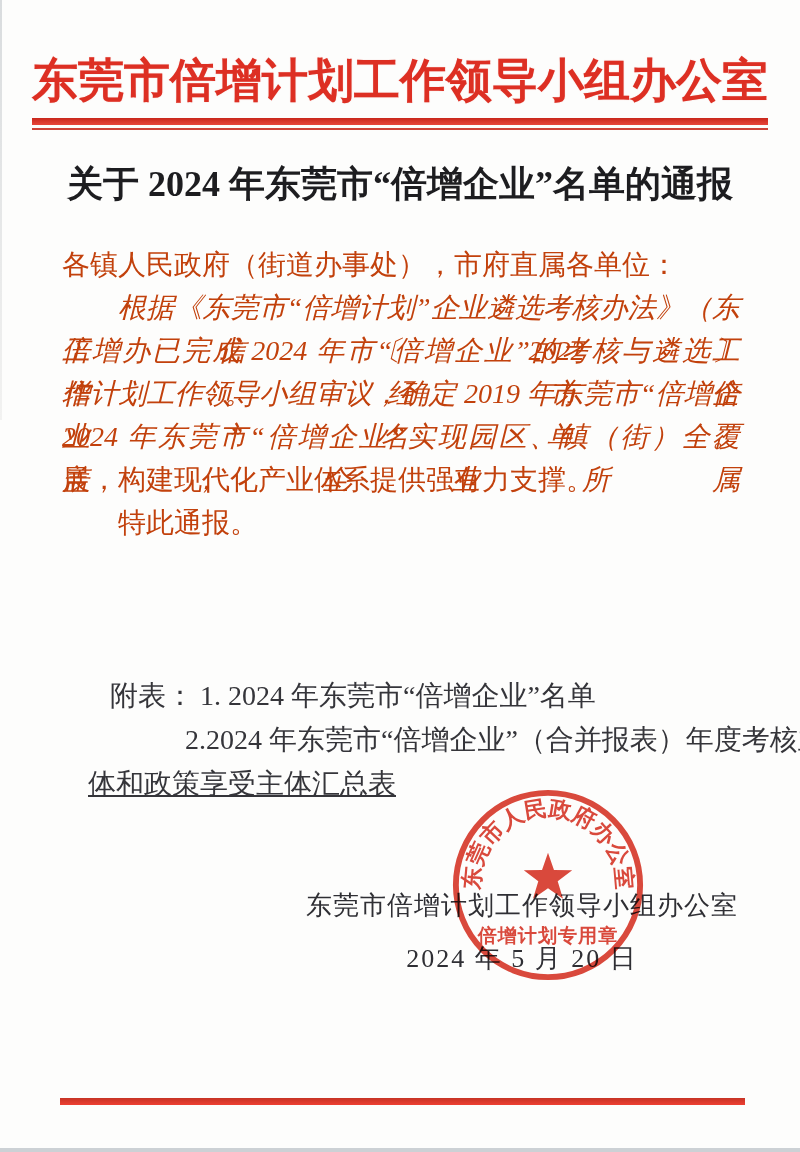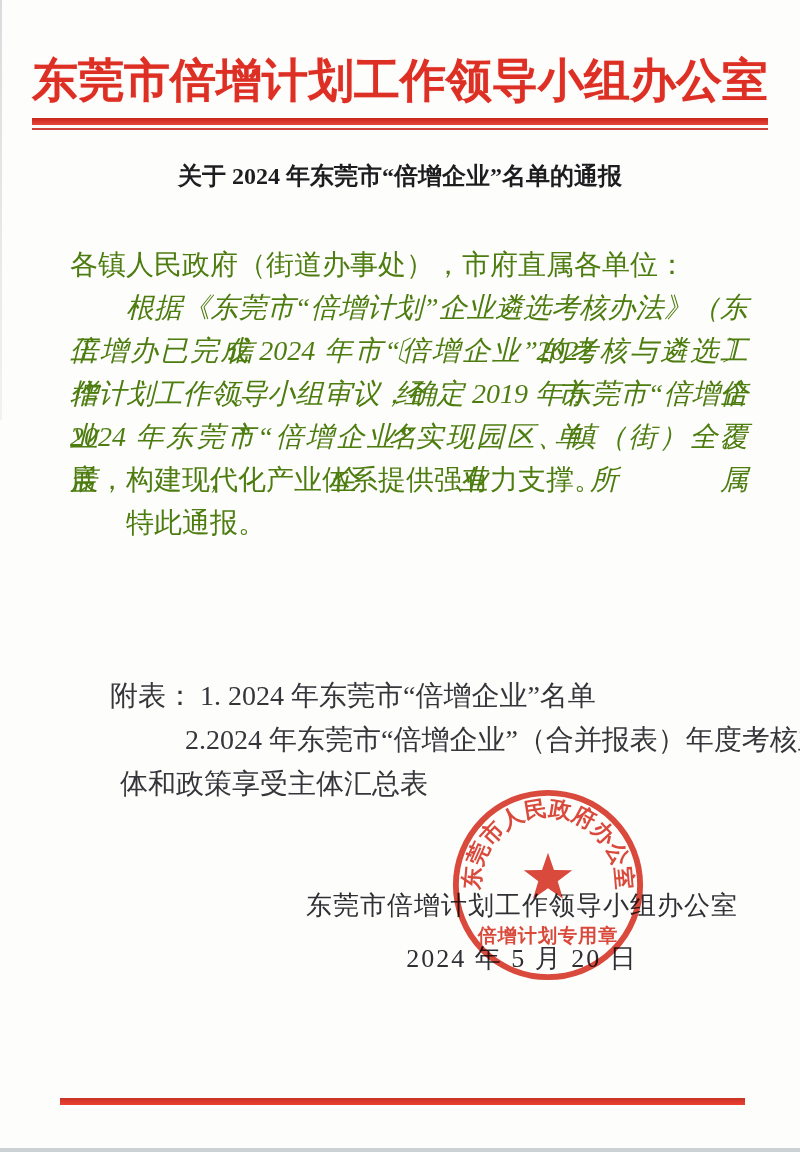--- a/index.html
+++ b/index.html
@@ -19,38 +19,38 @@
     font-size:46px;font-weight:bold;color:#dd2f23;letter-spacing:0px;
     text-shadow:0 0 1px rgba(221,47,35,.35);white-space:nowrap;
   }
   .double-rule{position:absolute;top:118px;left:32px;width:736px;}
   .double-rule .thick{height:7px;background:linear-gradient(#c8271b,#e8453a);}
   .double-rule .gap{height:3px;}
   .double-rule .thin{height:2px;background:#cc4238;}
 
   .doc-title{
     position:absolute;top:160px;left:0;width:800px;text-align:center;
-    font-size:24px;font-weight:bold;color:#1d1d20;white-space:nowrap;
+    font-size:36px;font-weight:bold;color:#1d1d20;white-space:nowrap;
   }
 
   
-  .body-text{position:absolute;top:243px;left:70px;width:678px;
-    font-size:28px;color:#4d7c0f;}
+  .body-text{position:absolute;top:243px;left:62px;width:678px;
+    font-size:28px;color:#c2410c;}
   .body-text .line{height:43px;line-height:43px;white-space:nowrap;}
   .body-text .line.fill{white-space:normal;text-align:justify;text-align-last:justify;font-style:italic;}
   .body-text .line.indent{text-indent:56px;}
 
   
   .attachments{position:absolute;top:674px;left:0;width:740px;
     font-size:28px;color:#35353a;}
   .attachments .att-line{height:44px;line-height:44px;white-space:nowrap;}
   .att-line-1{margin-left:110px;}
   .att-line-1 .att-label{margin-right:6px;}
   .att-line-2{margin-left:185px;}
-  .att-line-3{margin-left:120px;}
+  .att-line-3{margin-left:88px;text-decoration:underline;}
 
   
   .signature{position:absolute;top:889px;right:62px;text-align:center;
     color:#2f2f34;}
   .sig-org{font-size:26px;line-height:34px;white-space:nowrap;letter-spacing:1px;}
   .sig-date{font-size:26px;margin-top:18px;letter-spacing:2px;white-space:nowrap;}
 
   
   .seal{position:absolute;left:450px;top:787px;width:196px;height:196px;
     mix-blend-mode:multiply;opacity:.92;}

